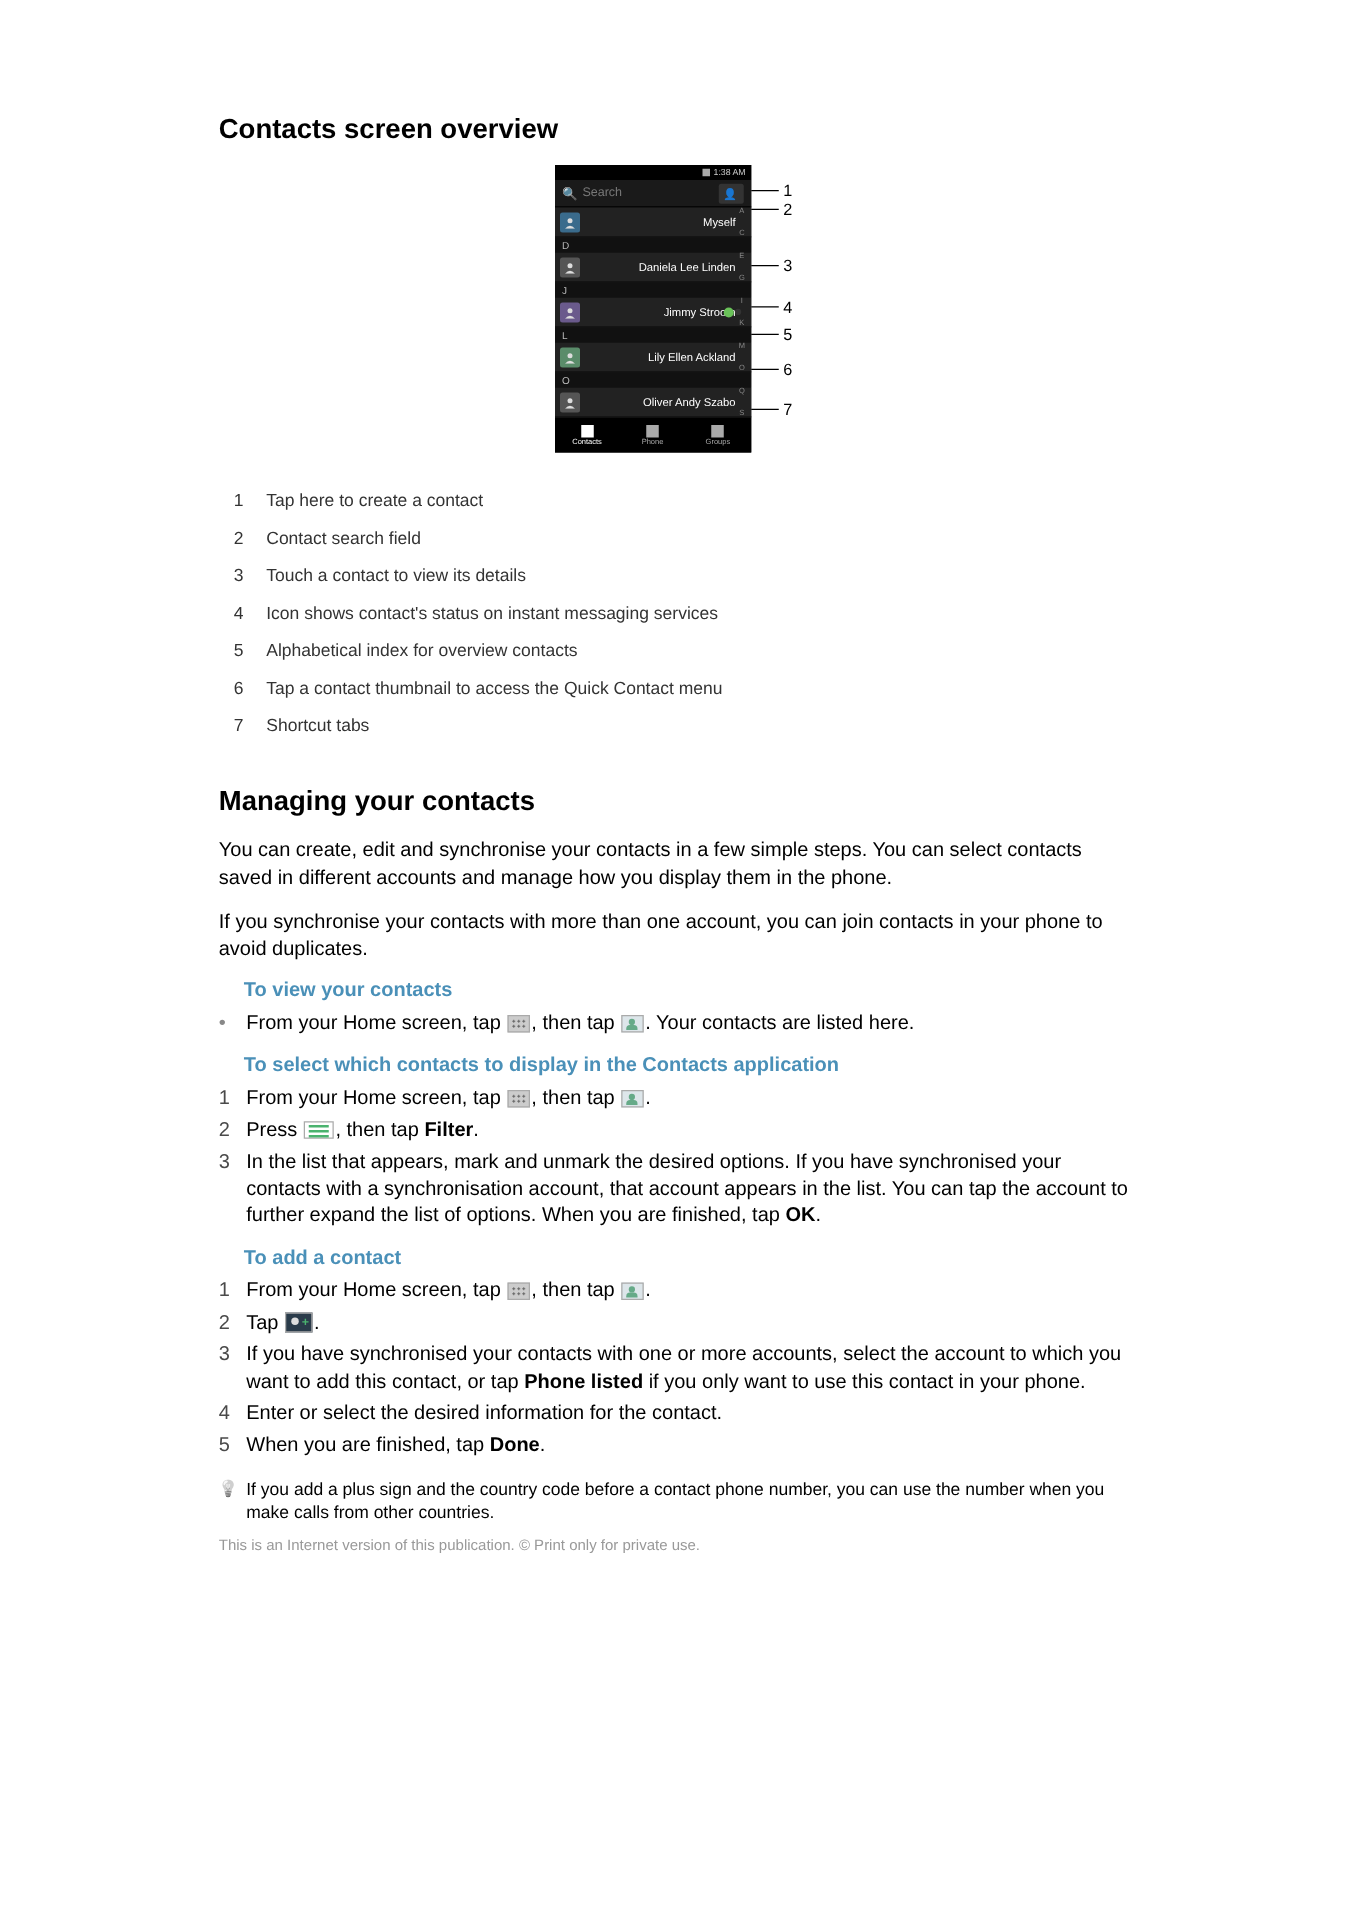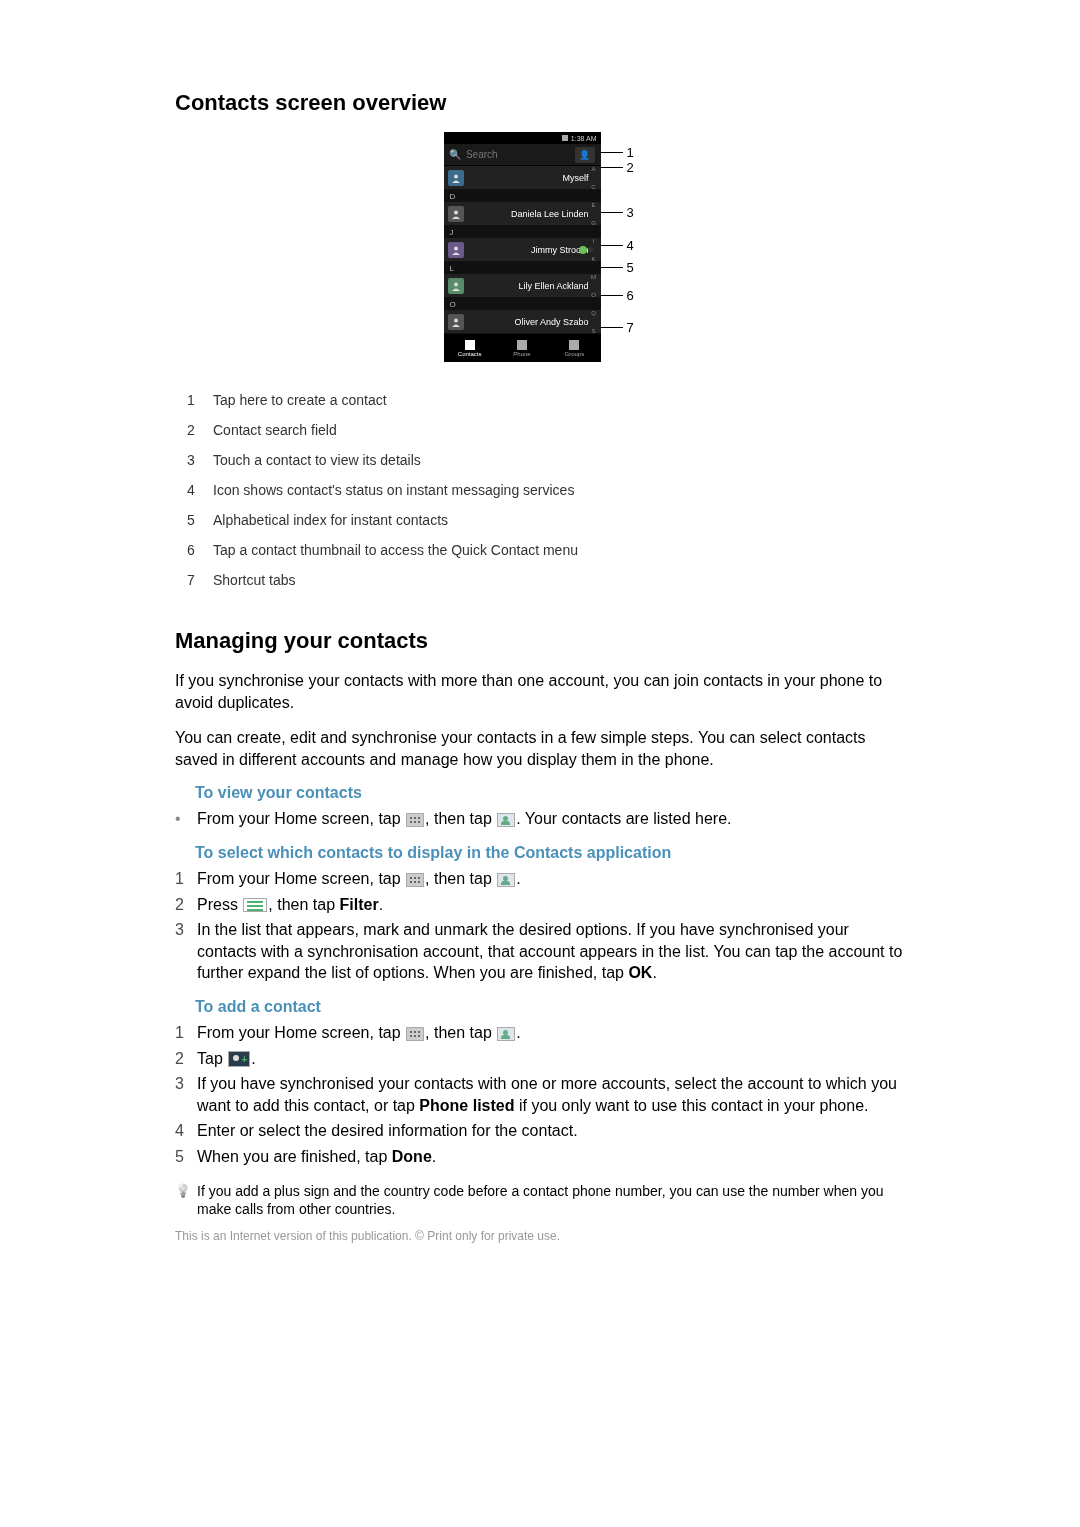--- a/index.html
+++ b/index.html
@@ -197,35 +197,35 @@
     <div class="legend-row">
         <span class="ln">3</span>
         <span class="lt">Touch a contact to view its details</span>
       </div>
     <div class="legend-row">
         <span class="ln">4</span>
         <span class="lt">Icon shows contact's status on instant messaging services</span>
       </div>
     <div class="legend-row">
         <span class="ln">5</span>
-        <span class="lt">Alphabetical index for instant contacts</span>
+        <span class="lt">Alphabetical index for overview contacts</span>
       </div>
     <div class="legend-row">
         <span class="ln">6</span>
         <span class="lt">Tap a contact thumbnail to access the Quick Contact menu</span>
       </div>
     <div class="legend-row">
         <span class="ln">7</span>
         <span class="lt">Shortcut tabs</span>
       </div>
   </div>
 
   <h2 class="section">Managing your contacts</h2>
+  <p class="body">You can create, edit and synchronise your contacts in a few simple steps. You can select contacts saved in different accounts and manage how you display them in the phone.</p>
   <p class="body">If you synchronise your contacts with more than one account, you can join contacts in your phone to avoid duplicates.</p>
-  <p class="body">You can create, edit and synchronise your contacts in a few simple steps. You can select contacts saved in different accounts and manage how you display them in the phone.</p>
 
   <div class="sub-heading indent">To view your contacts</div>
   <ul class="bullet-list">
     <li>
         <span class="bnum dot"></span>
         <span class="btxt"><span>From your Home screen, tap </span><span class="inline-icon grid"></span><span>, then tap </span><span class="inline-icon contact-i"></span><span>. Your contacts are listed here.</span></span>
       </li>
   </ul>
 
   <div class="sub-heading indent">To select which contacts to display in the Contacts application</div>

